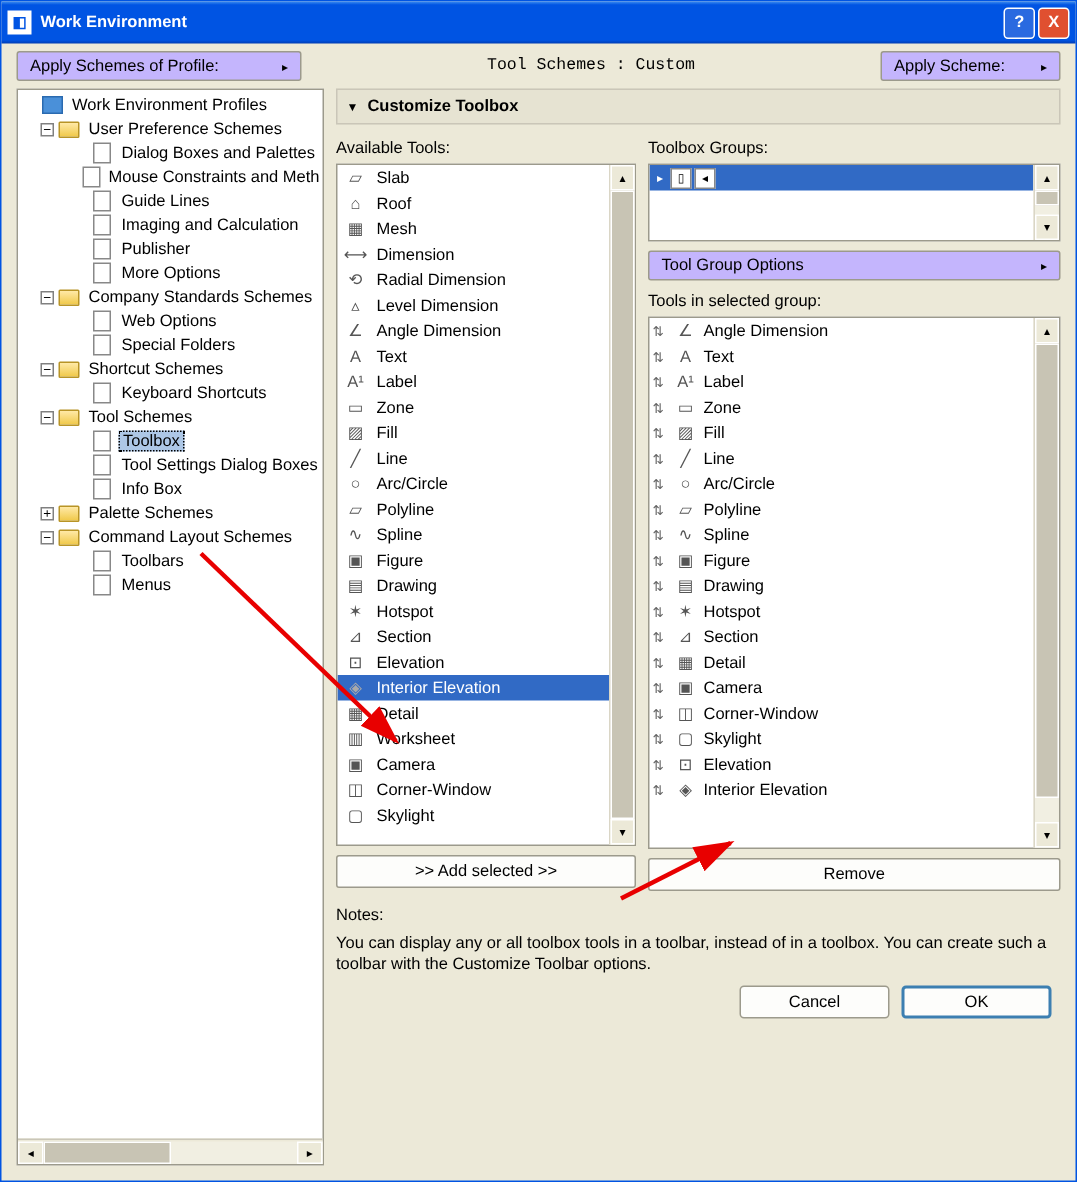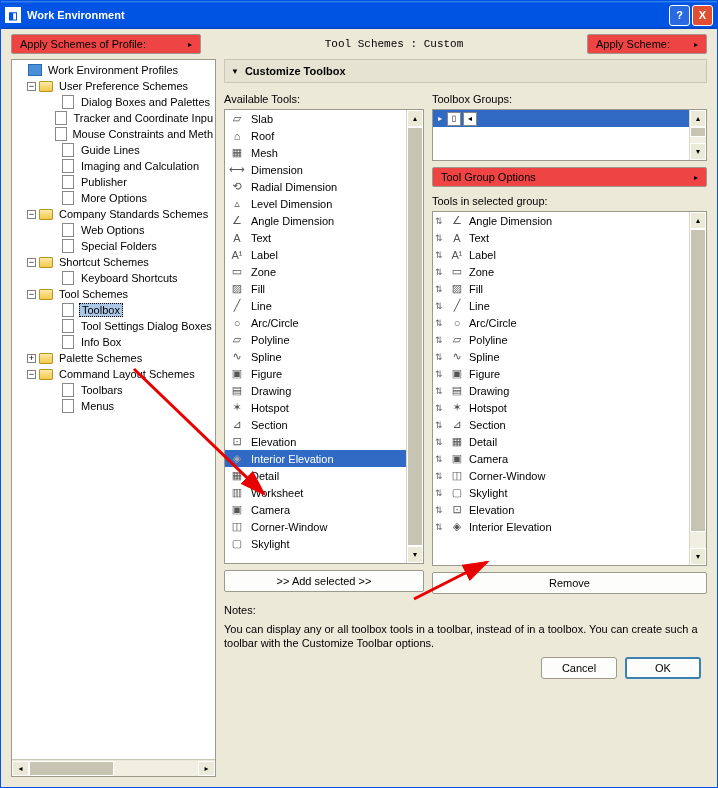--- a/index.html
+++ b/index.html
@@ -6,21 +6,21 @@
   body { background:#ece9d8; }
   .window { width:718px; height:788px; border:1px solid #0054e3; display:flex; flex-direction:column; }
   .titlebar { height:28px; background:linear-gradient(to bottom,#3c8cf0 0%,#0054e3 8%,#0054e3 92%,#003cb3 100%); display:flex; align-items:center; padding:0 4px; color:#fff; font-weight:bold; font-size:13px; }
   .titlebar .app-icon { width:16px; height:16px; background:#fff; margin-right:6px; display:inline-flex; align-items:center; justify-content:center; color:#0054e3; font-size:10px; font-weight:bold; }
   .titlebar .spacer { flex:1; }
   .titlebar .win-btn { width:21px; height:21px; margin-left:2px; border:1px solid #fff; border-radius:3px; display:flex; align-items:center; justify-content:center; font-weight:bold; color:#fff; }
   .titlebar .help-btn { background:#2a6ae0; }
   .titlebar .close-btn { background:#e05030; }
   .toolbar-row { height:30px; display:flex; align-items:center; padding:6px 10px; gap:6px; }
   .toolbar-row .mid-label { flex:1; text-align:center;font-family:Liberation Mono, monospace; }
-  .drop-btn { height:20px; border:1px solid #9c9a8c; background:#ef4444; padding:0 8px; display:flex; align-items:center; gap:0; min-width:190px; border-radius:2px;}
+  .drop-btn { height:20px; border:1px solid #9c9a8c; background:#c4b5fd; padding:0 8px; display:flex; align-items:center; gap:0; min-width:190px; border-radius:2px;}
   .drop-btn .arrow { margin-left:auto; font-size:8px; }
   .apply-scheme-btn { min-width:120px; }
   .body-area { flex:1; display:flex; padding:0 10px 10px 10px; gap:8px; }
   .tree-pane { width:205px; border:1px solid #9c9a8c; background:#fff; display:flex; flex-direction:column; }
   .tree-scroll { flex:1; overflow:hidden; padding:2px 0; white-space:nowrap; }
   .tree-item { display:flex; align-items:center; height:16px; padding-left:4px; }
   .tree-toggle { width:9px; height:9px; border:1px solid #808080; display:inline-flex; align-items:center; justify-content:center; font-size:9px; line-height:1; margin-right:2px; background:#fff; color:#000;}
   .tree-spacer { display:inline-block; width:11px; }
   .tree-icon { width:16px; height:14px; margin-right:3px; display:inline-flex; align-items:center; justify-content:center; font-size:9px;}
   .tree-label { padding:0 2px; }
@@ -55,21 +55,21 @@
   .group-row .g-label{flex:1; padding-left:2px;}
   .group-row .g-icons{display:flex; gap:2px; padding-right:2px;}
   .g-icons span{width:14px; height:14px; background:#fff; color:#000; display:inline-flex; align-items:center; justify-content:center; font-size:8px; border:1px solid #888;}
   .toolgroup-btn { margin-top:6px; }
   .sel-row{ height:17px; display:flex; align-items:center; padding-left:2px; gap:4px;}
   .sel-row .drag{width:10px; font-size:9px; color:#666;}
   .wide-btn { height:22px; border:1px solid #9c9a8c; background:#fdfdfb; display:flex; align-items:center; justify-content:center; border-radius:2px; margin-top:6px;}
   .notes{ margin-top:10px; }
   .notes p{ margin-top:6px; line-height:14px;}
   .footer { height:36px; display:flex; align-items:center; justify-content:flex-end; gap:8px; padding-right:6px;}
-  .footer button{ width:76px; height:22px; border:1px solid #9c9a8c; background:#fdfdfb; border-radius:3px;}
+  .footer button{ width:100px; height:22px; border:1px solid #9c9a8c; background:#fdfdfb; border-radius:3px;}
   .footer button.ok{ border:2px solid #3c7fb1;}
   
   .arrow-svg{position:absolute; pointer-events:none;}
   .right-area{position:relative;}
   
   .ic-folder{background:linear-gradient(#ffe9a6,#f0c94a); border:1px solid #b89426; width:14px; height:11px; border-radius:1px;}
   .ic-doc{width:12px; height:14px; border:1px solid #888; background:#fff;}
   .ic-blue{background:#4a90d9; width:14px; height:12px; border:1px solid #2a6ab0;}
 </style>
 </head>
@@ -118,30 +118,20 @@
           </div>
           <div class="tree-item">
             <span class="tree-spacer"></span>
             <span class="tree-spacer"></span>
             <span class="tree-spacer"></span>
             <span class="tree-spacer"></span>
             <span class="tree-icon">
               <span class="ic-doc"></span>
             </span>
             <span class="tree-label">Dialog Boxes and Palettes</span>
-          </div>
-          <div class="tree-item">
-            <span class="tree-spacer"></span>
-            <span class="tree-spacer"></span>
-            <span class="tree-spacer"></span>
-            <span class="tree-spacer"></span>
-            <span class="tree-icon">
-              <span class="ic-doc"></span>
-            </span>
-            <span class="tree-label">Tracker and Coordinate Inpu</span>
           </div>
           <div class="tree-item">
             <span class="tree-spacer"></span>
             <span class="tree-spacer"></span>
             <span class="tree-spacer"></span>
             <span class="tree-spacer"></span>
             <span class="tree-icon">
               <span class="ic-doc"></span>
             </span>
             <span class="tree-label">Mouse Constraints and Meth</span>

